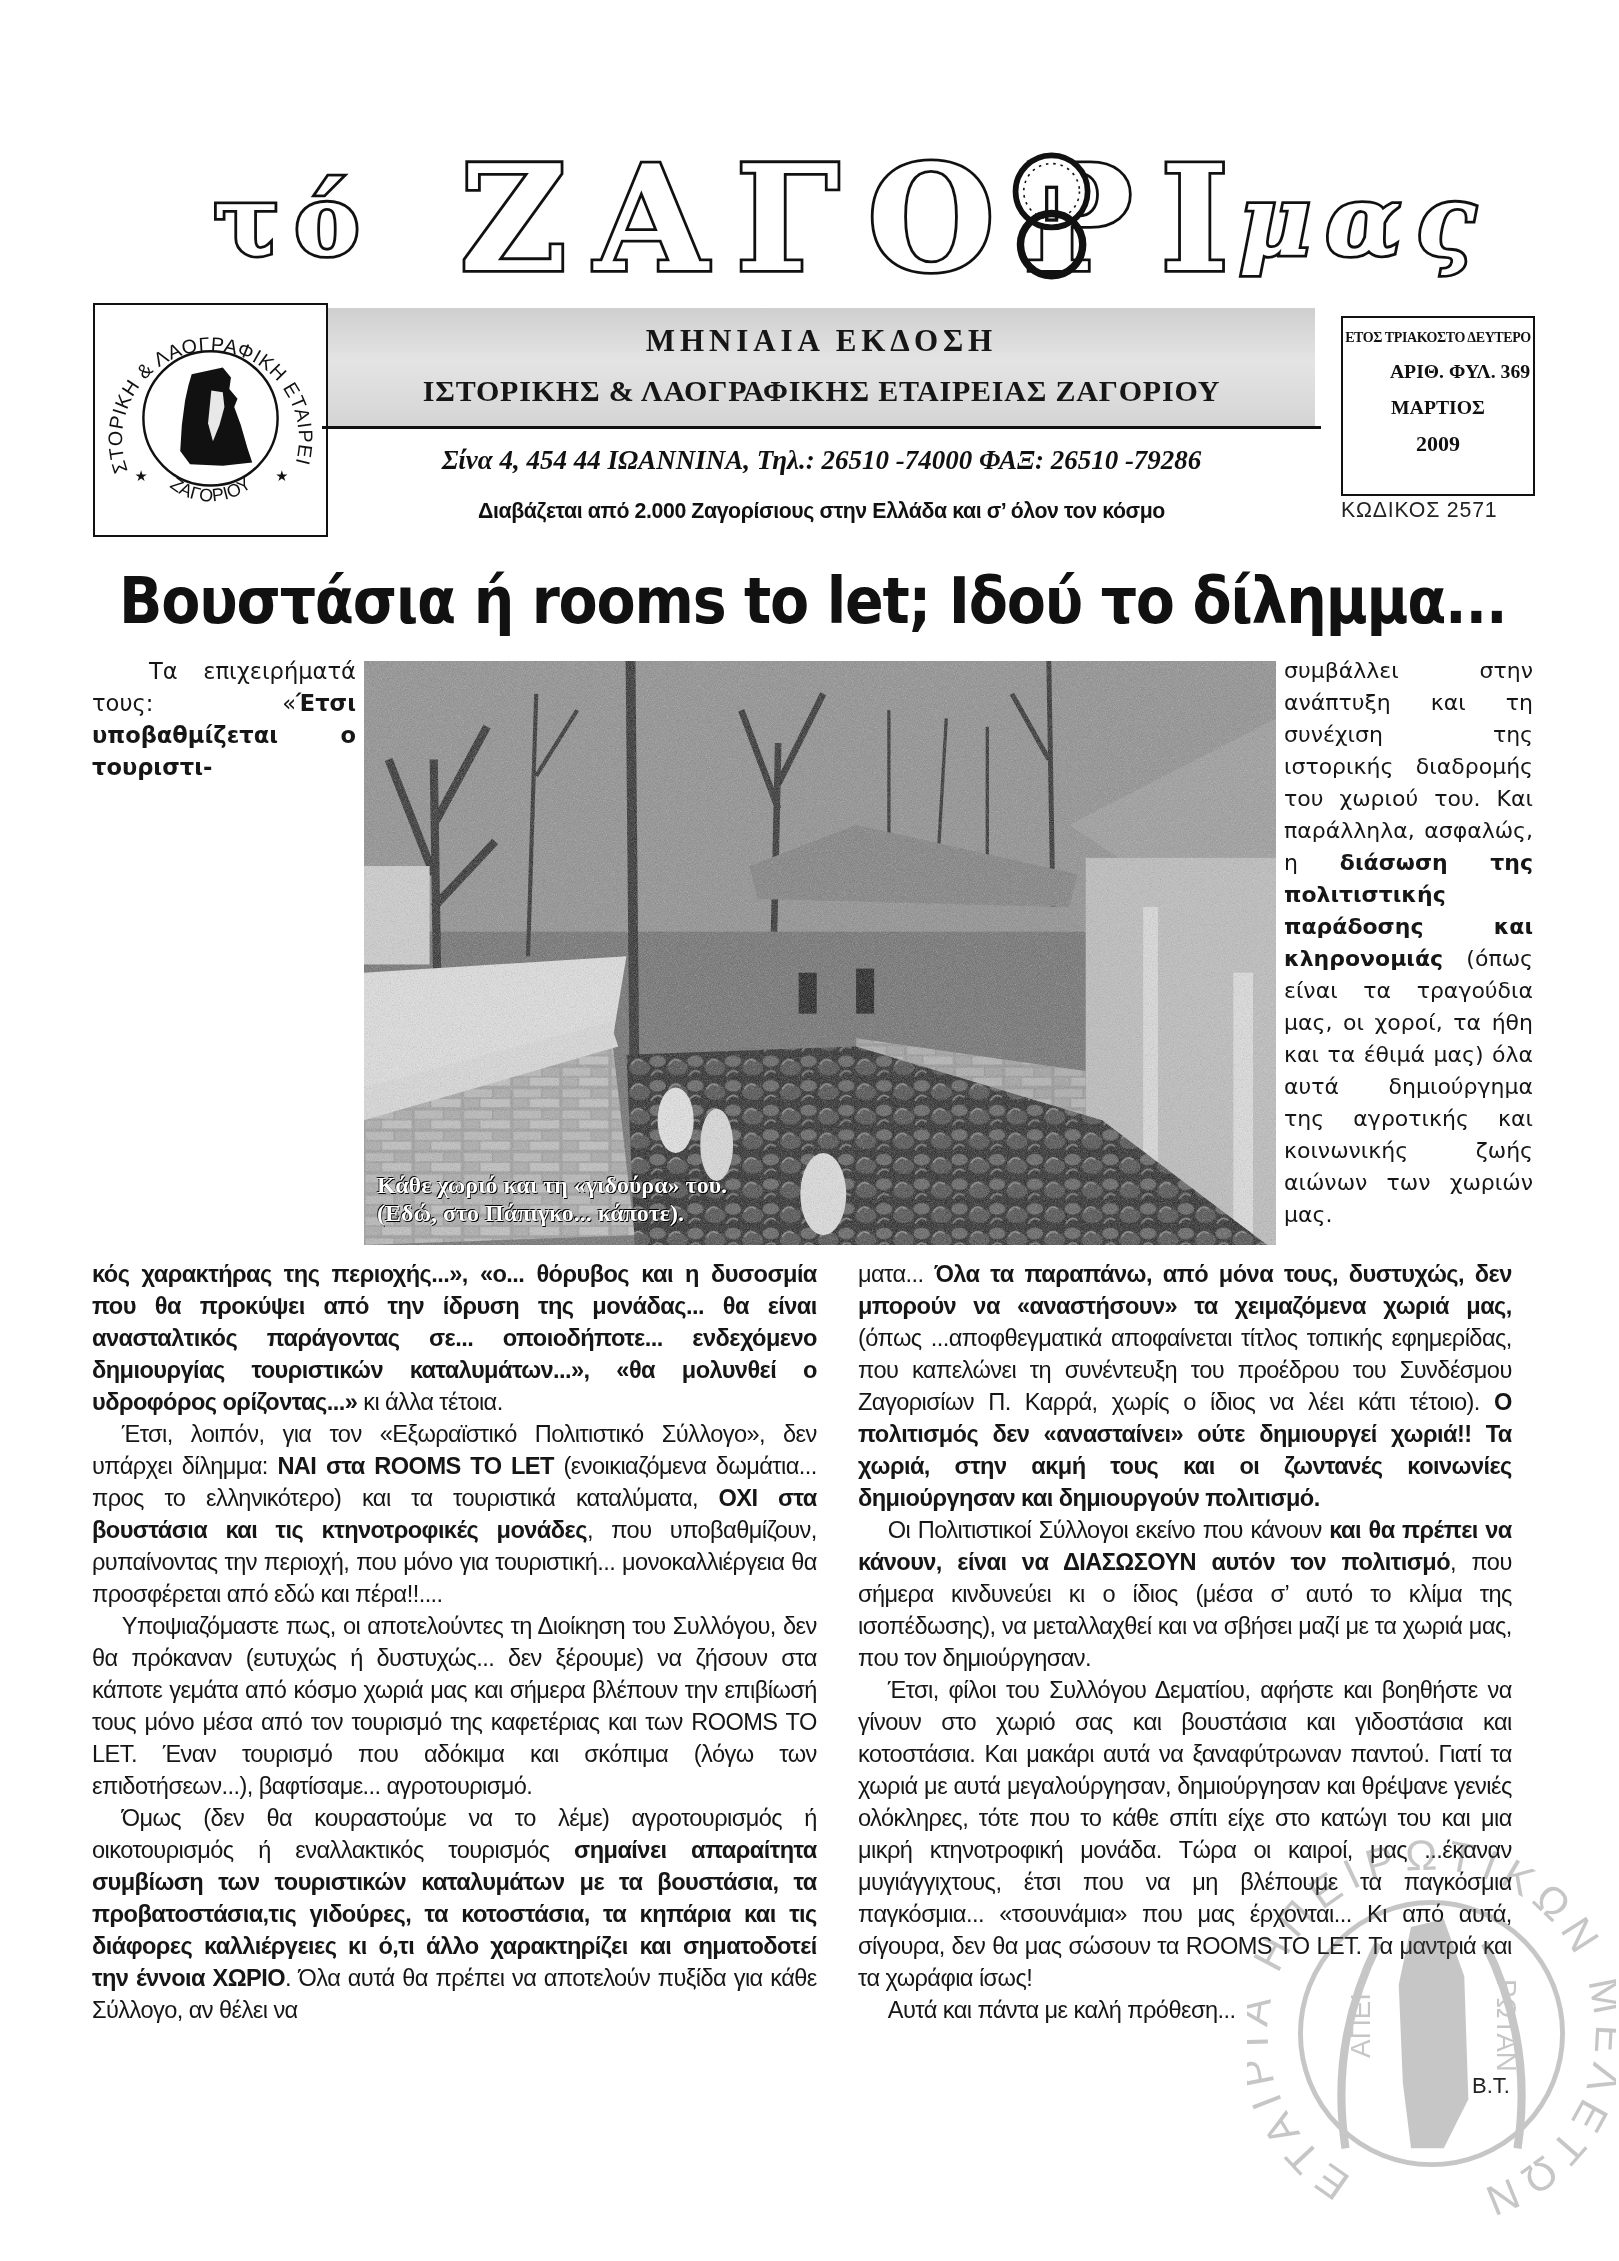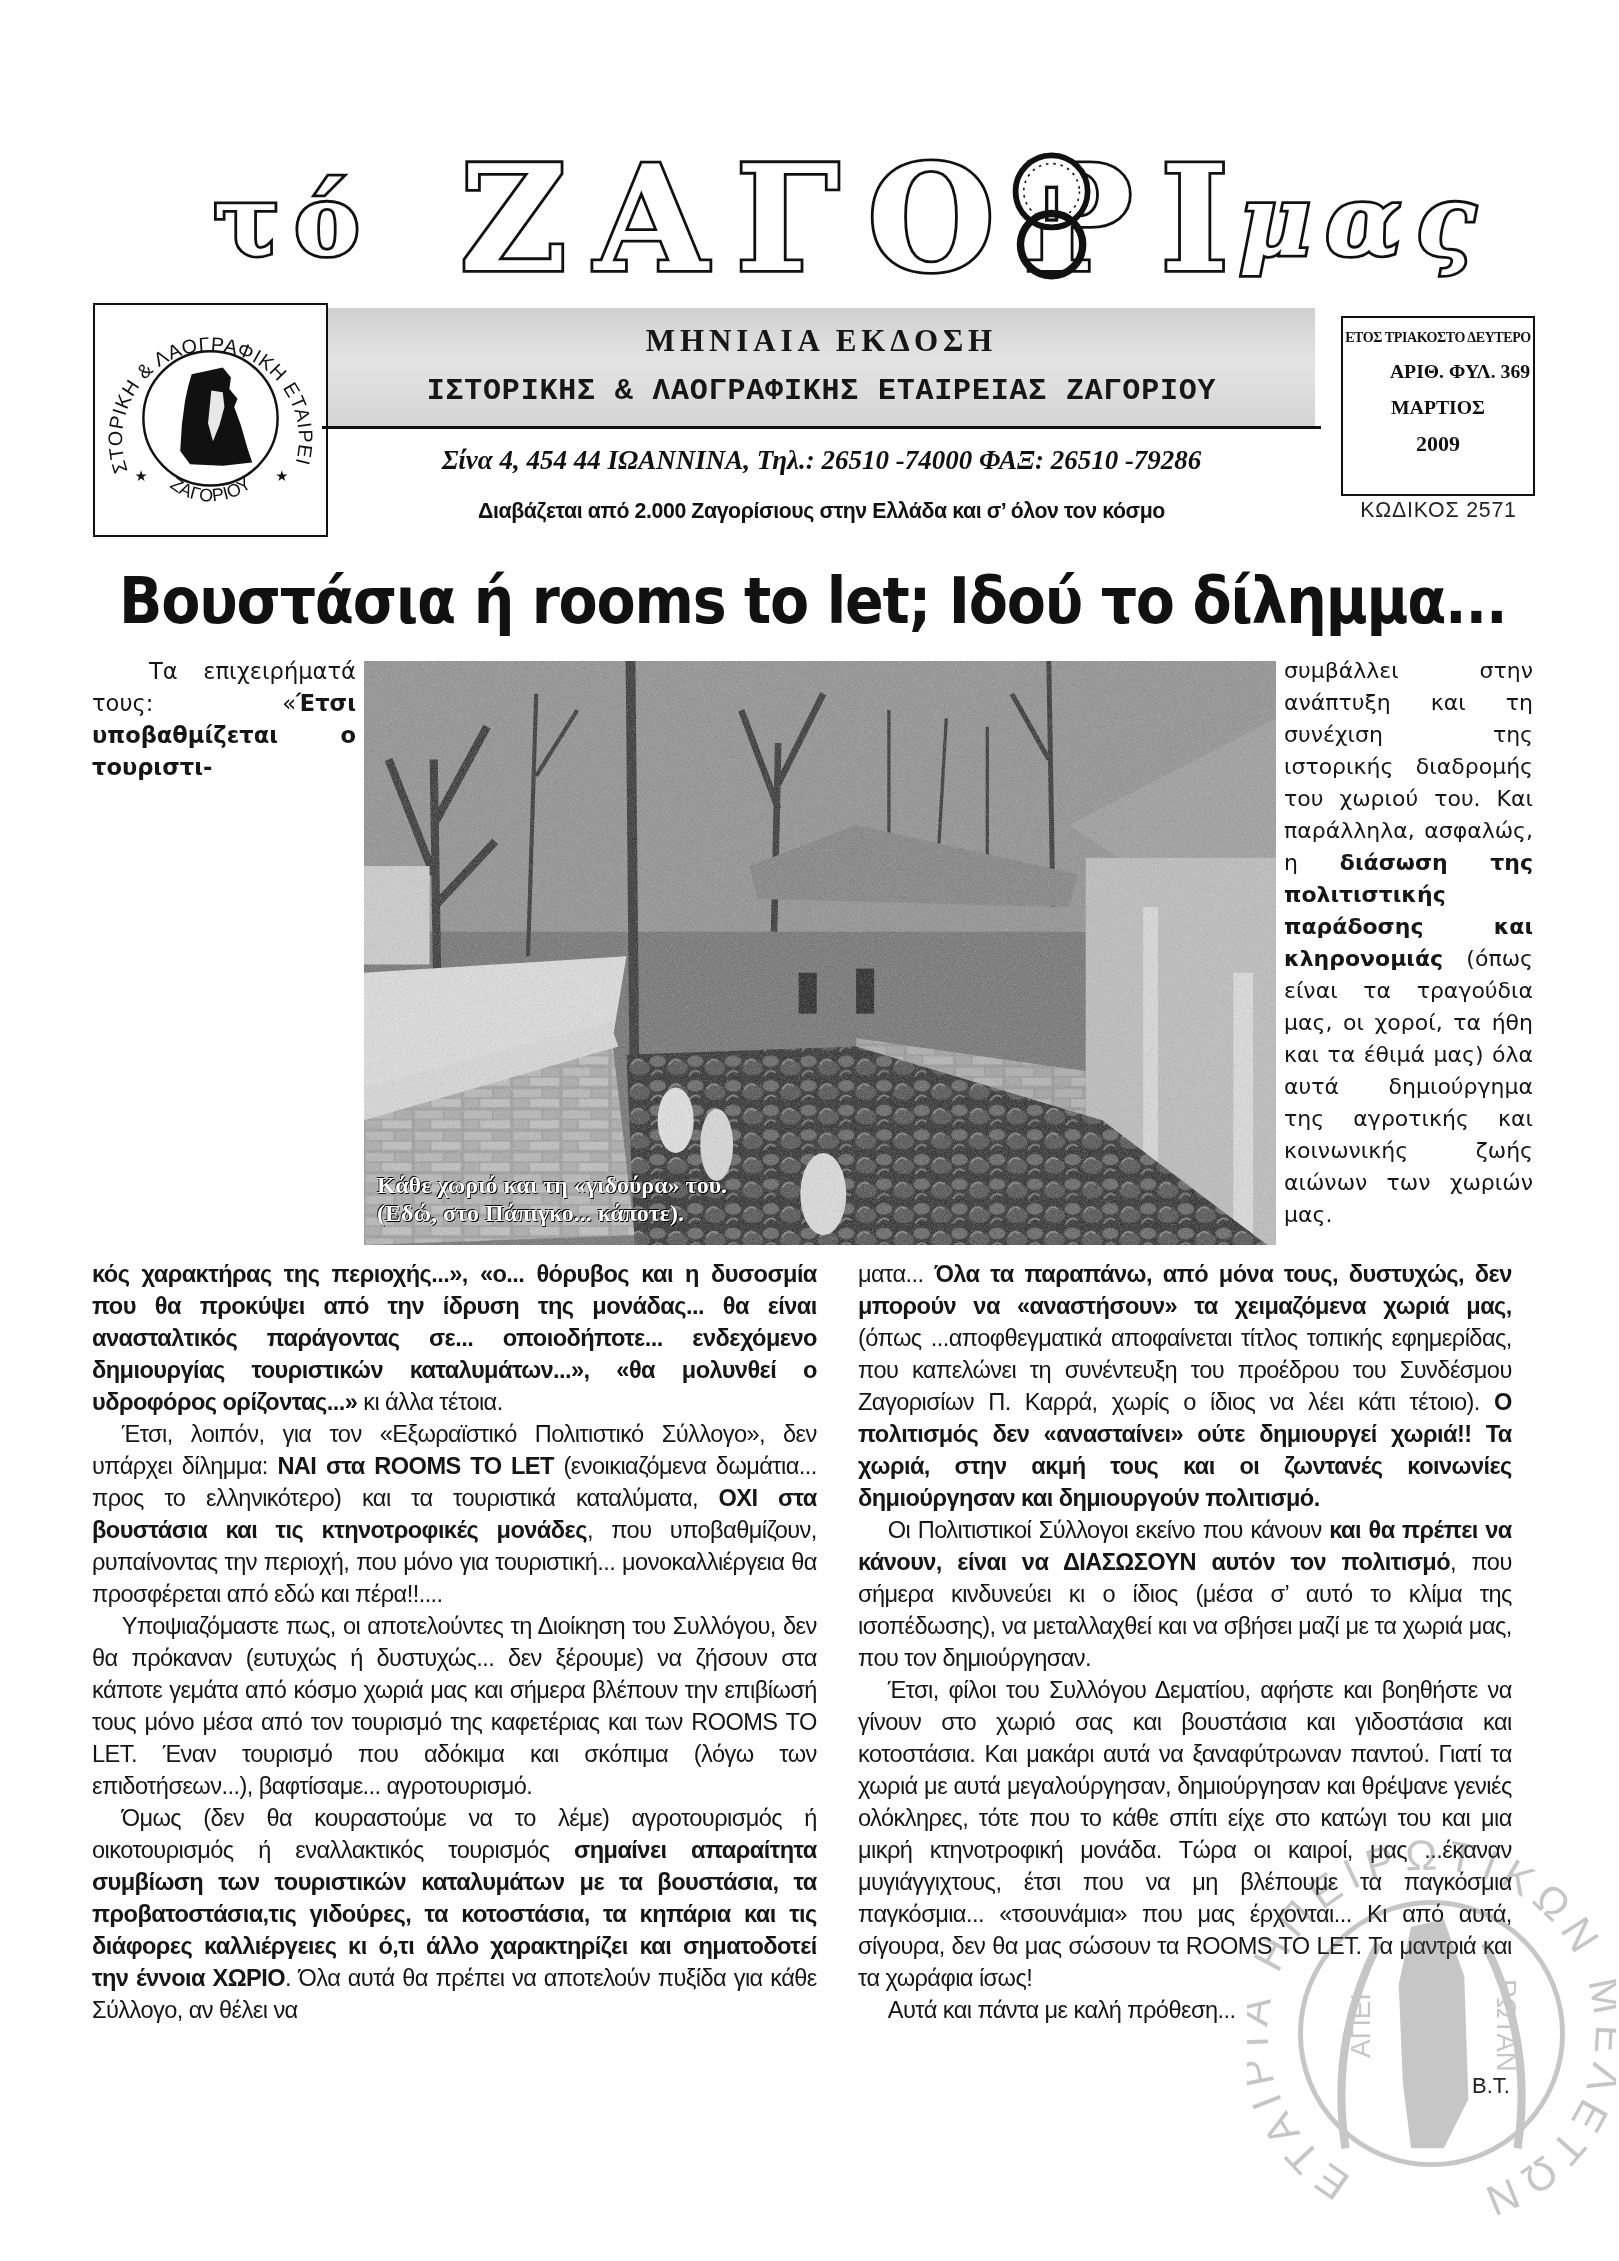--- a/index.html
+++ b/index.html
@@ -17,32 +17,32 @@
   #knocker-ring { position: absolute; left: 820px; top: 6.6px; width: 86px; height: 144px; }
 
   
   #logo-box { position: absolute; left: 93px; top: 303px; width: 231px; height: 230px; border: 2.5px solid #111; background: #fff; }
   #logo-svg { position: absolute; left: 4.9px; top: 4.9px; }
 
   
   #banner { position: absolute; left: 328px; top: 308px; width: 987px; height: 119px;
     background: linear-gradient(180deg, #cfcfcf 0%, #e4e4e4 45%, #d4d4d4 100%); }
   #banner-l1 { position: absolute; left: 0; right: 0; top: 14.8px; text-align: center; font-family: "Liberation Serif", serif; font-weight: bold; font-size: 31px; letter-spacing: 4.9px; color: #161616; }
-  #banner-l2 { position: absolute; left: 0; right: 0; top: 66px; text-align: center; font-family: Liberation Mono, monospace; font-weight: bold; font-size: 30px; letter-spacing: 0.8px; color: #161616; }
+  #banner-l2 { position: absolute; left: 0; right: 0; top: 66px; text-align: center; font-family: Liberation Serif, serif; font-weight: bold; font-size: 30px; letter-spacing: 0.8px; color: #161616; }
   #banner-rule { position: absolute; left: 322px; top: 426px; width: 999px; height: 3.3px; background: #111; }
   #address { position: absolute; left: 328px; top: 445px; width: 987px; text-align: center; font-family: "Liberation Serif", serif; font-style: italic; font-weight: bold; font-size: 27px; color: #111; }
   #readership { position: absolute; left: 328px; top: 499px; width: 987px; text-align: center; font-family: "Liberation Sans", sans-serif; font-weight: bold; font-size: 21.3px; color: #111; letter-spacing: -0.4px; }
 
   
   #issue-box { position: absolute; left: 1341px; top: 316px; width: 190px; height: 176px; border: 2.5px solid #111; background: #fff; text-align: center; font-family: "Liberation Serif", serif; font-weight: bold; color: #111; }
   #issue-year { margin-top: 11.5px; font-size: 14px; letter-spacing: -0.4px; }
   #issue-number { margin-top: 14.8px; font-size: 19.7px; padding-left: 44px; }
   #issue-month { margin-top: 13px; font-size: 19.7px; }
   #issue-yearnum { margin-top: 11.5px; font-size: 22px; }
-  #code { position: absolute; left: 1341px; top: 498px; width: 195px; text-align: center; font-family: "Liberation Sans", sans-serif; font-size: 21.3px; color: #222; letter-spacing: 0.8px; }
+  #code { position: absolute; left: 1341px; top: 498px; width: 195px; text-align: left; font-family: "Liberation Sans", sans-serif; font-size: 21.3px; color: #222; letter-spacing: 0.8px; }
 
   
   #headline { position: absolute; left: 119px; top: 564px; width: 1394px; font-family: "DejaVu Sans", sans-serif; font-weight: bold; font-size: 57px; color: #111; letter-spacing: -1.2px; transform: scaleY(1.12); transform-origin: left top; white-space: nowrap; }
 
   
   .col { position: absolute; font-size: 23.4px; line-height: 32px; text-align: justify; color: #161616; }
   .col p { margin: 0; }
   .indent { text-indent: 31px; }
   .ind-big { text-indent: 57px; }
   #col-left-top { left: 92px; top: 655px; width: 264px; font-family: "DejaVu Sans", sans-serif; font-size: 22.6px; }

